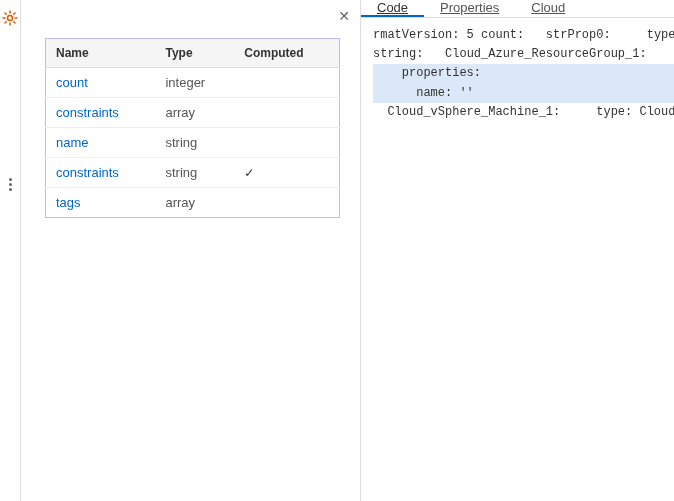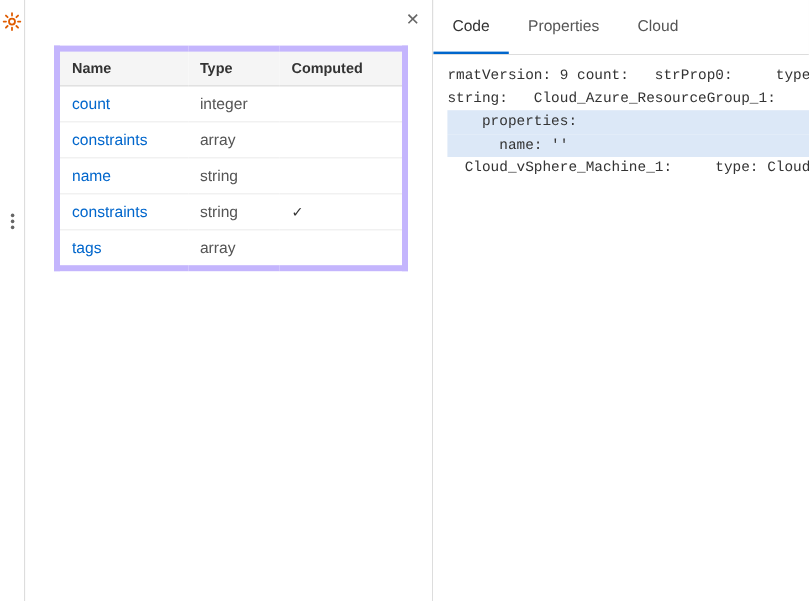--- a/index.html
+++ b/index.html
@@ -113,21 +113,21 @@
     .panel h2 {
       font-size: 16px;
       font-weight: 600;
       color: #333;
       margin-bottom: 12px;
     }
 
     .fields-table {
       width: 100%;
       border-collapse: collapse;
-      border: 5px solid #c4b5fd;
+      border: 1px solid #c4b5fd;
     }
 
     .fields-table th {
       background: #f5f5f5;
       padding: 7px 10px;
       text-align: left;
       font-size: 12px;
       font-weight: 600;
       color: #333;
       border-bottom: 1px solid #ddd;
@@ -161,25 +161,26 @@
       flex-direction: column;
     }
 
     .tabs {
       display: flex;
       border-bottom: 1px solid #ddd;
       background: #fff;
     }
 
     .tab {
-      padding: 14px 16px;
+      padding: 0 16px;
       font-size: 13px;
       cursor: pointer;
       color: #555;
       border-bottom: 2px solid transparent;
+      text-decoration: underline;
     }
 
     .tab.active {
       color: #333;
       border-bottom: 2px solid #0066cc;
       font-weight: 500;
     }
 
     .code-area {
       flex: 1;
@@ -273,21 +274,21 @@
     </table>
   </div>
 
   <div class="right-panel">
     <div class="tabs">
     <div class="tab active">Code</div>
         <div class="tab">Properties</div>
         <div class="tab">Cloud</div>
       </div>
     <div class="code-area" id="code-area">
-    <span class="line">rmatVersion: 9</span>
+    <span class="line">rmatVersion: 5</span>
 <span class="line">count:</span>
 <span class="line">  strProp0:</span>
 <span class="line">    type: string</span>
 
 
 
 
 
 <span class="line">string:</span>
 <span class="line">  Cloud_Azure_ResourceGroup_1:</span>

